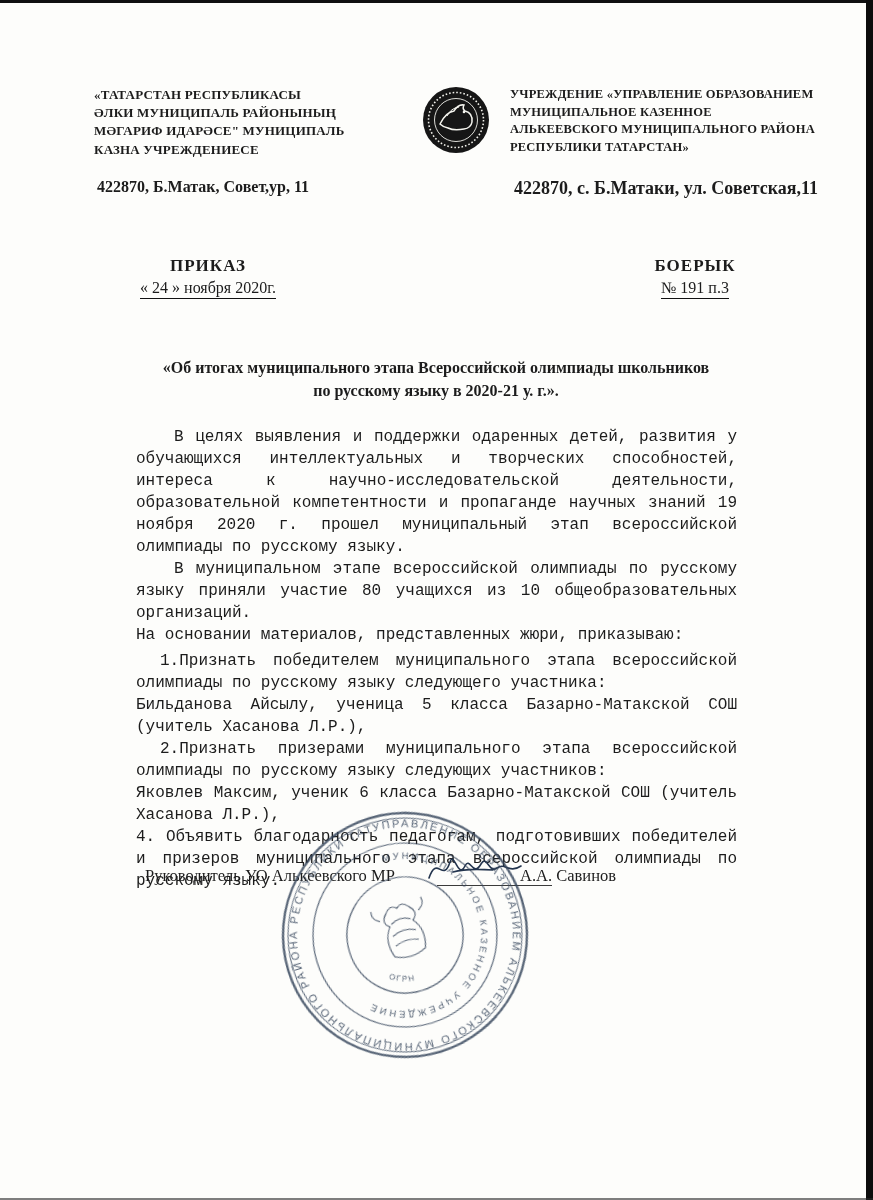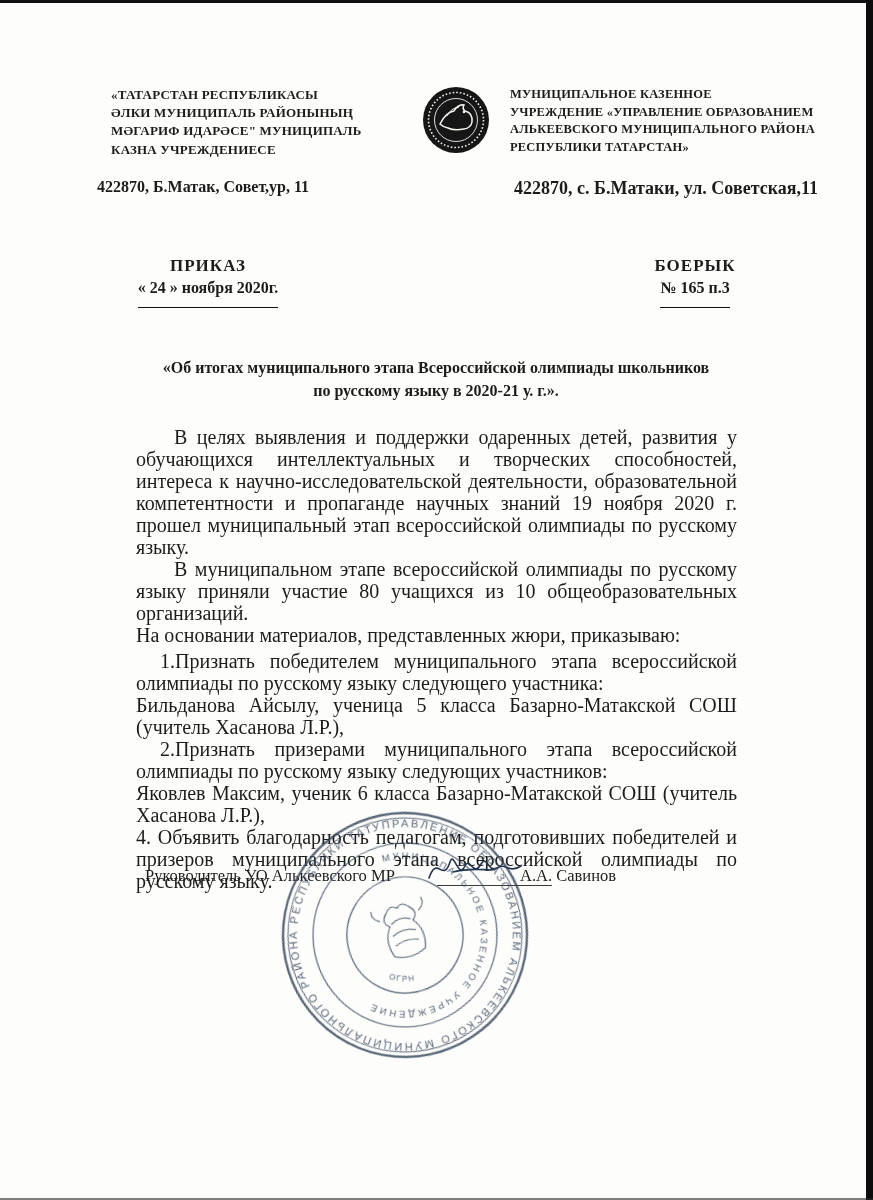--- a/index.html
+++ b/index.html
@@ -16,46 +16,46 @@
     background:#fdfdfb;
     overflow:hidden;
   }
   
   .scan-top{position:absolute;top:0;left:0;width:100%;height:3px;background:#101010;}
   .scan-right{position:absolute;top:0;right:0;width:7px;height:100%;background:#0c0c0c;}
   .scan-bottom{position:absolute;bottom:0;left:0;width:100%;height:2px;background:#2a2a2a;opacity:.6;}
 
   
   .org-left{
-    position:absolute;top:86px;left:111px;width:300px;
+    position:absolute;top:86px;left:94px;width:300px;
     font-weight:bold;font-size:13px;line-height:1.4;letter-spacing:.2px;
   }
   .org-right{
     position:absolute;top:86px;left:510px;width:340px;
     font-weight:bold;font-size:12.5px;line-height:1.4;letter-spacing:.2px;
   }
   .addr-left{position:absolute;top:178px;left:97px;font-weight:bold;font-size:16px;}
   .addr-right{position:absolute;top:178px;left:514px;font-weight:bold;font-size:18px;}
 
   .emblem{position:absolute;top:86px;left:422px;width:68px;height:68px;}
 
   
   .order-left{position:absolute;top:256px;left:108px;width:200px;text-align:center;}
   .order-right{position:absolute;top:256px;left:615px;width:160px;text-align:center;}
   .order-title{font-weight:bold;font-size:17px;letter-spacing:1px;}
-  .order-sub{font-weight:bold;font-size:16px;margin-top:3px;display:inline-block;border-bottom:1.5px solid #111;padding-bottom:10px;}
+  .order-sub{font-weight:normal;font-size:16px;margin-top:3px;display:inline-block;border-bottom:1.5px solid #111;padding-bottom:1px;}
 
   .subject{
     position:absolute;top:356px;left:106px;width:660px;
     text-align:center;font-weight:bold;font-size:16px;line-height:1.45;
   }
 
   .doc-body{
     position:absolute;top:426px;left:136px;width:601px;
-    font-size:20px;line-height:22px;text-align:justify;
+    font-size:16px;line-height:22px;text-align:justify;font-family:Liberation Mono, monospace;
   }
   .doc-body p{margin:0;}
   .ind{text-indent:38px;}
   .ind-sm{text-indent:24px;}
   .items{margin-top:4px;}
 
   .sig-row{position:absolute;top:866px;left:145px;width:600px;font-size:16.5px;}
   .sig-pos{position:absolute;left:0;top:0;white-space:nowrap;}
   .sig-line{position:absolute;left:292px;top:19px;width:115px;border-bottom:1px solid #3b3b3b;}
   .sig-name{position:absolute;left:375px;top:0;white-space:nowrap;}
@@ -90,36 +90,36 @@
       <circle cx="34" cy="34" r="33" fill="#161616"></circle>
       <circle cx="34" cy="34" r="27.5" fill="none" stroke="#f2f2ec" stroke-width="1.6" stroke-dasharray="1.6,2"></circle>
       <circle cx="34" cy="34" r="21.5" fill="none" stroke="#f2f2ec" stroke-width="0.9"></circle>
       <path d="M18,38 q6,-12 14,-13 q4,-7 10,-6 q-2,4 1,6 q8,2 7,11 q-1,6 -8,7 q-10,2 -16,-1 q-5,-1 -8,-4 z" fill="none" stroke="#f5f5ef" stroke-width="1.5"></path>
       <path d="M25,30 q4,-8 12,-9" fill="none" stroke="#f5f5ef" stroke-width="1"></path>
       <circle cx="42" cy="26" r="1.3" fill="#f5f5ef"></circle>
     </svg>
   </div>
 
   <div class="org-right">
+    <div>УЧРЕЖДЕНИЕ «УПРАВЛЕНИЕ ОБРАЗОВАНИЕМ</div>
     <div>МУНИЦИПАЛЬНОЕ КАЗЕННОЕ</div>
-    <div>УЧРЕЖДЕНИЕ «УПРАВЛЕНИЕ ОБРАЗОВАНИЕМ</div>
     <div>АЛЬКЕЕВСКОГО МУНИЦИПАЛЬНОГО РАЙОНА</div>
     <div>РЕСПУБЛИКИ ТАТАРСТАН»</div>
   </div>
 
   <div class="addr-left">422870, Б.Матак, Совет,ур, 11</div>
   <div class="addr-right">422870, с. Б.Матаки, ул. Советская,11</div>
 
   <div class="order-left">
     <div class="order-title">ПРИКАЗ</div>
     <span class="order-sub">« 24 » ноября 2020г.</span>
   </div>
   <div class="order-right">
     <div class="order-title">БОЕРЫК</div>
-    <span class="order-sub">№ 165 п.3</span>
+    <span class="order-sub">№ 191 п.3</span>
   </div>
 
   <div class="subject">
     <div>«Об итогах муниципального этапа Всероссийской олимпиады школьников</div>
     <div>по русскому языку в 2020-21 у. г.».</div>
   </div>
 
   <div class="doc-body">
     <p class="ind">В целях выявления и поддержки одаренных детей, развития у обучающихся интеллектуальных и творческих способностей, интереса к научно-исследовательской деятельности, образовательной компетентности и пропаганде научных знаний 19 ноября 2020 г. прошел муниципальный этап всероссийской олимпиады по русскому языку.</p>
     <p class="ind">В муниципальном этапе всероссийской олимпиады по русскому языку приняли участие 80 учащихся из 10 общеобразовательных организаций.</p>

